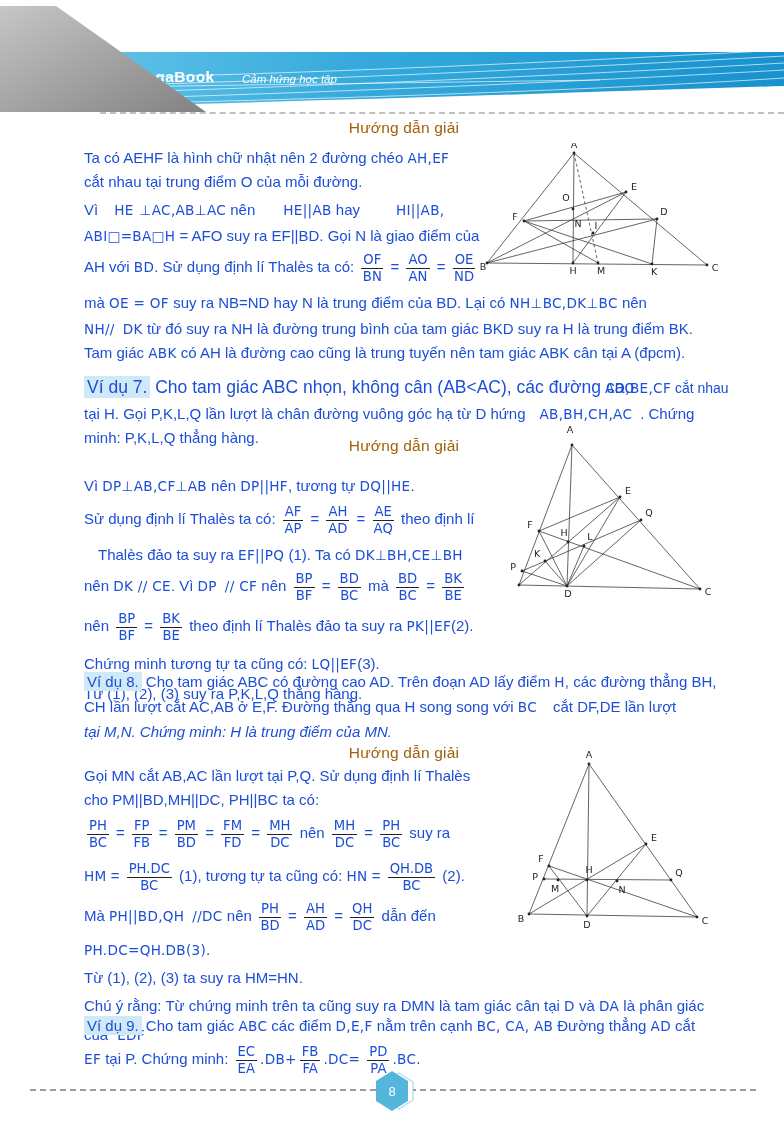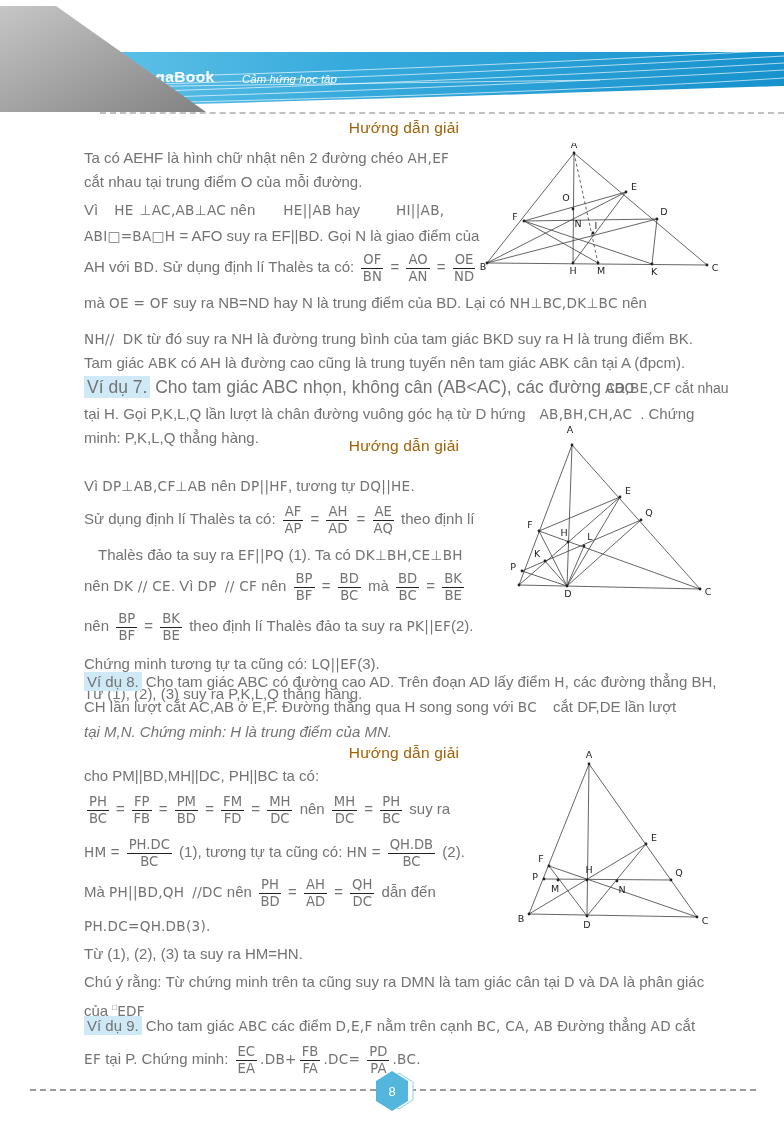--- a/index.html
+++ b/index.html
@@ -10,21 +10,21 @@
   
   #header-svg{position:absolute;left:0;top:0;z-index:2}
   #top-dash{position:absolute;left:100px;right:0;top:112px;border-top:2px dashed #c0c0c0;z-index:1}
   
   .sol-head{
     position:absolute;left:84px;width:640px;text-align:center;
     color:#a16207;font-size:15.5px;letter-spacing:.2px;
   }
   
   .tblock{position:absolute;left:84px}
-  .tline{white-space:nowrap;line-height:24px;font-size:15px;color:#737373}
+  .tline{white-space:nowrap;line-height:24px;font-size:15px;color:#1d4ed8}
   .tline.big{font-size:17.5px;line-height:27px}
   .tok-m{font-family:"DejaVu Sans",sans-serif;font-size:13.6px;letter-spacing:.3px}
   .tok-hl{background:#cfe9f6;padding:1px 3px}
   .tok-sm{font-size:14px}
   .tok-ov{margin-left:-34px}
   .tok-sup{vertical-align:super;font-size:8px}
   .gap{display:inline-block;height:1px}
   .fr{
     display:inline-block;text-align:center;vertical-align:middle;
     font-family:"DejaVu Sans",sans-serif;font-size:13.2px;line-height:1.2;margin:2px 3px
@@ -72,21 +72,21 @@
 <div class="sol-head" style="top:437px">Hướng dẫn giải</div>
 <div class="sol-head" style="top:744px">Hướng dẫn giải</div>
 
 <div class="tblock" style="top:146px">
     <div class="tline"><span>Ta có AEHF là hình chữ nhật nên 2 đường chéo </span><span class="tok-m">AH,EF</span></div>
     <div class="tline"><span>cắt nhau tại trung điểm O của mỗi đường.</span></div>
     <div class="tline" style="margin-top: 4px;"><span>Vì</span><span class="gap" style="width: 16px;"></span><span class="tok-m">HE</span><span class="gap" style="width: 6px;"></span><span class="tok-m">⊥AC,AB⊥AC</span><span> nên</span><span class="gap" style="width: 28px;"></span><span class="tok-m">HE||AB</span><span> hay</span><span class="gap" style="width: 36px;"></span><span class="tok-m">HI||AB,</span></div>
     <div class="tline" style="margin-top: 2px;"><span class="tok-m">ABI□=BA□H</span><span> = AFO suy ra EF||BD. Gọi N là giao điểm của</span></div>
     <div class="tline" style="margin-top: 2px;"><span>AH với </span><span class="tok-m">BD</span><span>. Sử dụng định lí Thalès ta có: </span><span class="fr"><b>OF</b><i>BN</i></span><span> = </span><span class="fr"><b>AO</b><i>AN</i></span><span> = </span><span class="fr"><b>OE</b><i>ND</i></span></div>
     <div class="tline" style="margin-top: 4px;"><span>mà </span><span class="tok-m">OE = OF</span><span> suy ra NB=ND hay N là trung điểm của BD. Lại có </span><span class="tok-m">NH⊥BC,DK⊥BC</span><span> nên</span></div>
-    <div class="tline" style="margin-top: 12px;"><span class="tok-m">NH//</span><span class="gap" style="width: 8px;"></span><span class="tok-m">DK</span><span> từ đó suy ra NH là đường trung bình của tam giác BKD suy ra H là trung điểm BK.</span></div>
+    <div class="tline" style="margin-top: 2px;"><span class="tok-m">NH//</span><span class="gap" style="width: 8px;"></span><span class="tok-m">DK</span><span> từ đó suy ra NH là đường trung bình của tam giác BKD suy ra H là trung điểm BK.</span></div>
     <div class="tline"><span>Tam giác </span><span class="tok-m">ABK</span><span> có AH là đường cao cũng là trung tuyến nên tam giác ABK cân tại A (đpcm).</span></div>
   </div>
 <div class="tblock" style="top:374px">
     <div class="tline big"><span class="tok-hl">Ví dụ 7.</span><span> Cho tam giác ABC nhọn, không cân (AB&lt;AC), các đường cao </span><span class="tok-m tok-ov">AD,BE,CF</span><span class="tok-sm"> cắt nhau</span></div>
     <div class="tline"><span>tại H. Gọi P,K,L,Q lần lượt là chân đường vuông góc hạ từ D hứng</span><span class="gap" style="width: 14px;"></span><span class="tok-m">AB,BH,CH,AC</span><span class="gap" style="width: 8px;"></span><span>. Chứng</span></div>
     <div class="tline"><span>minh: P,K,L,Q thẳng hàng.</span></div>
   </div>
 <div class="tblock" style="top:474px">
     <div class="tline"><span>Vì </span><span class="tok-m">DP⊥AB,CF⊥AB</span><span> nên </span><span class="tok-m">DP||HF</span><span>, tương tự </span><span class="tok-m">DQ||HE</span><span>.</span></div>
     <div class="tline" style="margin-top: 4px;"><span>Sử dụng định lí Thalès ta có: </span><span class="fr"><b>AF</b><i>AP</i></span><span> = </span><span class="fr"><b>AH</b><i>AD</i></span><span> = </span><span class="fr"><b>AE</b><i>AQ</i></span><span> theo định lí</span></div>
@@ -95,20 +95,21 @@
     <div class="tline" style="margin-top: 4px;"><span>nên </span><span class="fr"><b>BP</b><i>BF</i></span><span> = </span><span class="fr"><b>BK</b><i>BE</i></span><span> theo định lí Thalès đảo ta suy ra </span><span class="tok-m">PK||EF</span><span>(2).</span></div>
     <div class="tline" style="margin-top: 6px;"><span>Chứng minh tương tự ta cũng có: </span><span class="tok-m">LQ||EF</span><span>(3).</span></div>
     <div class="tline" style="margin-top: 6px;"><span>Từ (1), (2), (3) suy ra P,K,L,Q thẳng hàng.</span></div>
   </div>
 <div class="tblock" style="top:670px">
     <div class="tline"><span class="tok-hl">Ví dụ 8.</span><span> Cho tam giác ABC có đường cao AD. Trên đoạn AD lấy điểm </span><span class="tok-m">H</span><span>, các đường thẳng BH,</span></div>
     <div class="tline" style="margin-top: 1px;"><span>CH lần lượt cắt AC,AB ở E,F. Đường thẳng qua H song song với </span><span class="tok-m">BC</span><span class="gap" style="width: 16px;"></span><span>cắt DF,DE lần lượt</span></div>
     <div class="tline" style="margin-top: 1px; font-style: italic;"><span>tại M,N. Chứng minh: H là trung điểm của MN.</span></div>
   </div>
 <div class="tblock" style="top:764px">
+    <div class="tline"><span>Gọi MN cắt AB,AC lần lượt tại P,Q. Sử dụng định lí Thalès</span></div>
     <div class="tline"><span>cho PM||BD,MH||DC, PH||BC ta có:</span></div>
     <div class="tline" style="margin-top: 4px;"><span class="fr"><b>PH</b><i>BC</i></span><span> = </span><span class="fr"><b>FP</b><i>FB</i></span><span> = </span><span class="fr"><b>PM</b><i>BD</i></span><span> = </span><span class="fr"><b>FM</b><i>FD</i></span><span> = </span><span class="fr"><b>MH</b><i>DC</i></span><span> nên </span><span class="fr"><b>MH</b><i>DC</i></span><span> = </span><span class="fr"><b>PH</b><i>BC</i></span><span> suy ra</span></div>
     <div class="tline" style="margin-top: 6px;"><span class="tok-m">HM</span><span> = </span><span class="fr"><b>PH.DC</b><i>BC</i></span><span> (1), tương tự ta cũng có: </span><span class="tok-m">HN</span><span> = </span><span class="fr"><b>QH.DB</b><i>BC</i></span><span> (2).</span></div>
     <div class="tline" style="margin-top: 4px;"><span>Mà </span><span class="tok-m">PH||BD,QH</span><span class="gap" style="width: 8px;"></span><span class="tok-m">//DC</span><span> nên </span><span class="fr"><b>PH</b><i>BD</i></span><span> = </span><span class="fr"><b>AH</b><i>AD</i></span><span> = </span><span class="fr"><b>QH</b><i>DC</i></span><span> dẫn đến</span></div>
     <div class="tline" style="margin-top: 2px;"><span class="tok-m">PH.DC=QH.DB(3).</span></div>
     <div class="tline" style="margin-top: 4px;"><span>Từ (1), (2), (3) ta suy ra HM=HN.</span></div>
     <div class="tline" style="margin-top: 4px;"><span>Chú ý rằng: Từ chứng minh trên ta cũng suy ra DMN là tam giác cân tại </span><span class="tok-m">D</span><span> và </span><span class="tok-m">DA</span><span> là phân giác</span></div>
     <div class="tline" style="margin-top: 2px;"><span>của </span><span class="tok-sup">□</span><span class="tok-m">EDF</span></div>
   </div>
 <div class="tblock" style="top:1014px">

